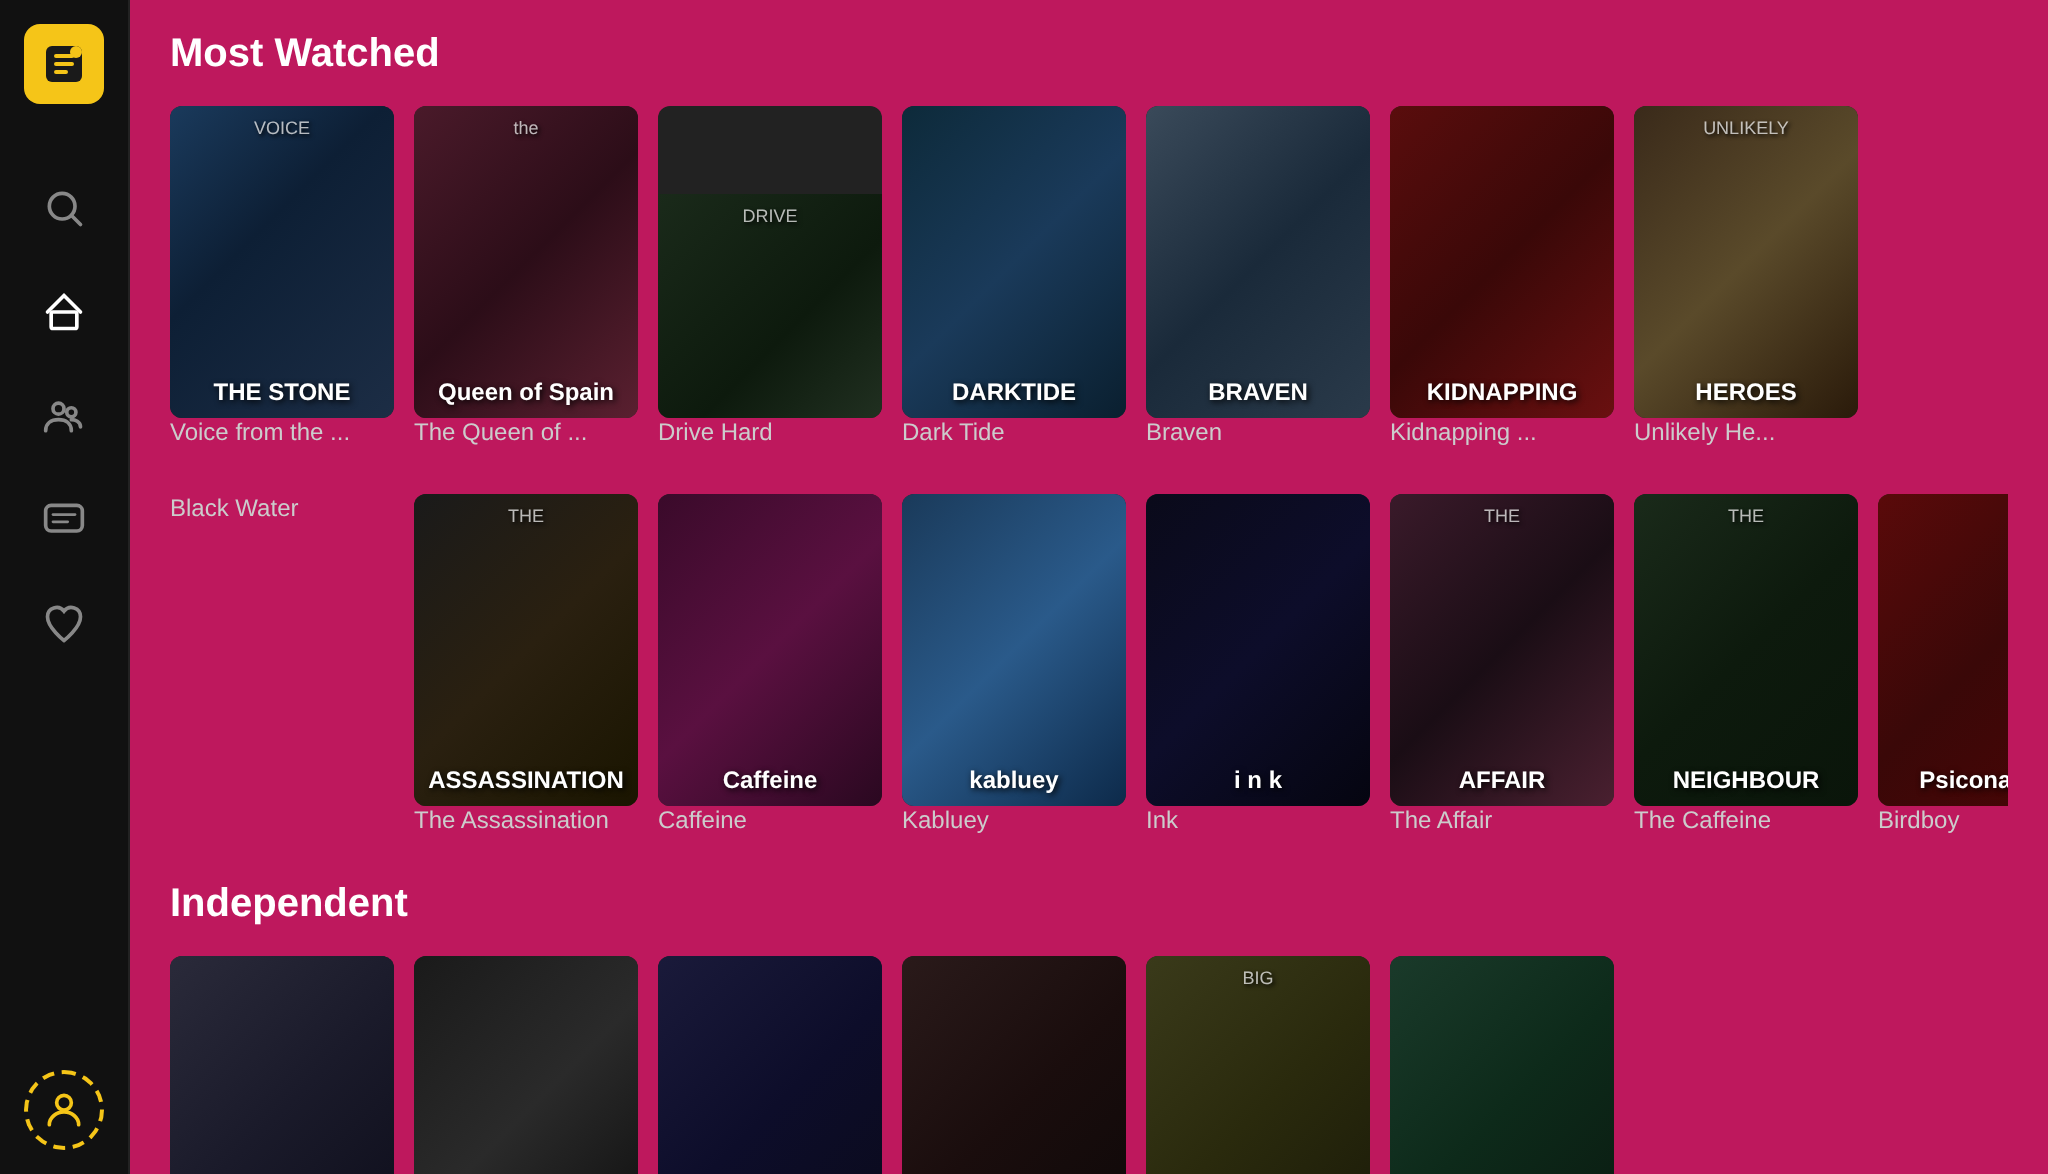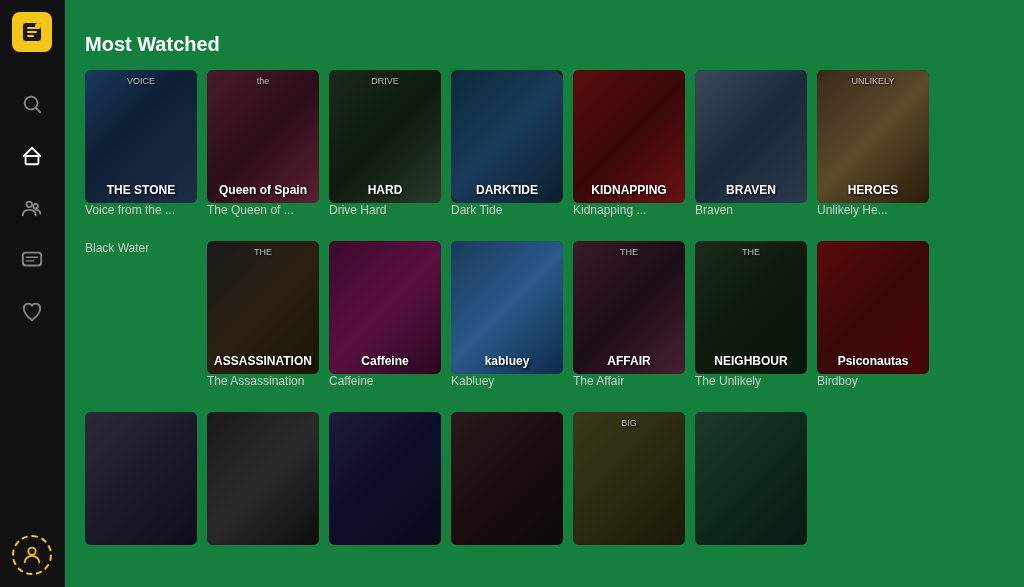--- a/index.html
+++ b/index.html
@@ -67,22 +67,22 @@
       color: #f5c518;
       font-size: 18px;
       cursor: pointer;
       margin-top: 8px;
     }
 
     
     .main {
       flex: 1;
       overflow-y: auto;
-      padding: 33px 20px;
-      background: #15803d;
+      padding: 16px 20px;
+      background: #be185d;
     }
     .main::-webkit-scrollbar { width: 4px; }
     .main::-webkit-scrollbar-thumb { background: #333; border-radius: 2px; }
 
     
     .section { margin-bottom: 24px; }
     .section-title {
       font-size: 20px;
       font-weight: bold;
       color: #fff;
@@ -96,21 +96,21 @@
       overflow: hidden;
     }
 
     .movie-card {
       flex-shrink: 0;
       cursor: pointer;
     }
 
     .movie-poster {
       width: 112px;
-      height: 133px;
+      height: 156px;
       border-radius: 6px;
       overflow: hidden;
       background: #222;
       position: relative;
     }
 
     .movie-poster-inner {
       width: 100%;
       height: 100%;
       display: flex;
@@ -121,22 +121,22 @@
       text-align: center;
       padding: 4px;
       position: relative;
       overflow: hidden;
     }
 
     
     .poster-voice { background: linear-gradient(135deg, #1a3a5c 0%, #0d1f35 40%, #1c2d45 100%); }
     .poster-queen { background: linear-gradient(135deg, #4a1a2a 0%, #2c0d18 50%, #5a2030 100%); }
     .poster-dayzero { background: linear-gradient(135deg, #1a1a1a 0%, #2a2a2a 30%, #1c1c1c 100%); }
-    .poster-drivehard { background: linear-gradient(135deg, #1a2a1a 0%, #0d1a0d 50%, #2a3a2a 100%); }
-    .poster-darktide { background: linear-gradient(135deg, #0d2a3a 0%, #1a3a5a 50%, #0a1f2f 100%); border-radius: 12px; }
+    .poster-drivehard { background: linear-gradient(135deg, #1a2a1a 0%, #0d1a0d 50%, #2a3a2a 100%); margin-top: 44px; }
+    .poster-darktide { background: linear-gradient(135deg, #0d2a3a 0%, #1a3a5a 50%, #0a1f2f 100%); }
     .poster-braven { background: linear-gradient(135deg, #3a4a5a 0%, #1a2a3a 50%, #2a3a4a 100%); }
     .poster-kidnapping { background: linear-gradient(135deg, #5a0d0d 0%, #3a0808 50%, #6a1010 100%); }
     .poster-unlikely { background: linear-gradient(135deg, #3a2a1a 0%, #5a4a2a 50%, #2a1a0a 100%); }
 
     .poster-blackwater { background: linear-gradient(135deg, #0a1a2a 0%, #1a2a3a 50%, #0d1520 100%); }
     .poster-assassination { background: linear-gradient(135deg, #1a1a1a 0%, #2a2010 50%, #1a1500 100%); }
     .poster-caffeine { background: linear-gradient(135deg, #3a0a2a 0%, #5a1040 50%, #2a0820 100%); }
     .poster-kabluey { background: linear-gradient(135deg, #1a3a5a 0%, #2a5a8a 50%, #0d2a4a 100%); }
     .poster-ink { background: linear-gradient(135deg, #0a0a1a 0%, #0d0d2a 50%, #050510 100%); }
     .poster-affair { background: linear-gradient(135deg, #3a1a2a 0%, #1a0d15 50%, #4a2030 100%); }
@@ -281,33 +281,33 @@
           <div class="movie-card">
             <div class="movie-poster">
               <div class="movie-poster-inner poster-darktide">
                 <div class="poster-label">DARKTIDE</div>
               </div>
             </div>
             <div class="movie-title">Dark Tide</div>
           </div>
           <div class="movie-card">
             <div class="movie-poster">
+              <div class="movie-poster-inner poster-braven">
+                <div class="poster-label">BRAVEN</div>
+              </div>
+            </div>
+            <div class="movie-title">Braven</div>
+          </div>
+          <div class="movie-card">
+            <div class="movie-poster">
               <div class="movie-poster-inner poster-kidnapping">
                 <div class="poster-label">KIDNAPPING</div>
               </div>
             </div>
             <div class="movie-title">Kidnapping ...</div>
-          </div>
-          <div class="movie-card">
-            <div class="movie-poster">
-              <div class="movie-poster-inner poster-braven">
-                <div class="poster-label">BRAVEN</div>
-              </div>
-            </div>
-            <div class="movie-title">Braven</div>
           </div>
           <div class="movie-card">
             <div class="movie-poster">
               <div class="movie-poster-inner poster-unlikely">
                 <div class="poster-sublabel">UNLIKELY</div>
                 <div class="poster-label">HEROES</div>
               </div>
             </div>
             <div class="movie-title">Unlikely He...</div>
           </div>
@@ -338,47 +338,56 @@
           <div class="movie-card">
             <div class="movie-poster">
               <div class="movie-poster-inner poster-kabluey">
                 <div class="poster-label">kabluey</div>
               </div>
             </div>
             <div class="movie-title">Kabluey</div>
           </div>
           <div class="movie-card">
             <div class="movie-poster">
+              <div class="movie-poster-inner poster-ink">
+                <div class="poster-label">i n k</div>
+              </div>
+            </div>
+            <div class="movie-title">Ink</div>
+          </div>
+          <div class="movie-card">
+            <div class="movie-poster">
               <div class="movie-poster-inner poster-affair">
                 <div class="poster-sublabel">THE</div>
                 <div class="poster-label">AFFAIR</div>
               </div>
             </div>
             <div class="movie-title">The Affair</div>
           </div>
           <div class="movie-card">
             <div class="movie-poster">
               <div class="movie-poster-inner poster-neighbour">
                 <div class="poster-sublabel">THE</div>
                 <div class="poster-label">NEIGHBOUR</div>
               </div>
             </div>
-            <div class="movie-title">The Unlikely</div>
+            <div class="movie-title">The Caffeine</div>
           </div>
           <div class="movie-card">
             <div class="movie-poster">
               <div class="movie-poster-inner poster-birdboy">
                 <div class="poster-label">Psiconautas</div>
               </div>
             </div>
             <div class="movie-title">Birdboy</div>
           </div>
         </div>
       </div>
       <div class="section">
+        <div class="section-title">Independent</div>
         <div class="movie-row">
           <div class="movie-card">
             <div class="movie-poster">
               <div class="movie-poster-inner poster-ind1"></div>
             </div>
           </div>
           <div class="movie-card">
             <div class="movie-poster">
               <div class="movie-poster-inner poster-ind2"></div>
             </div>

